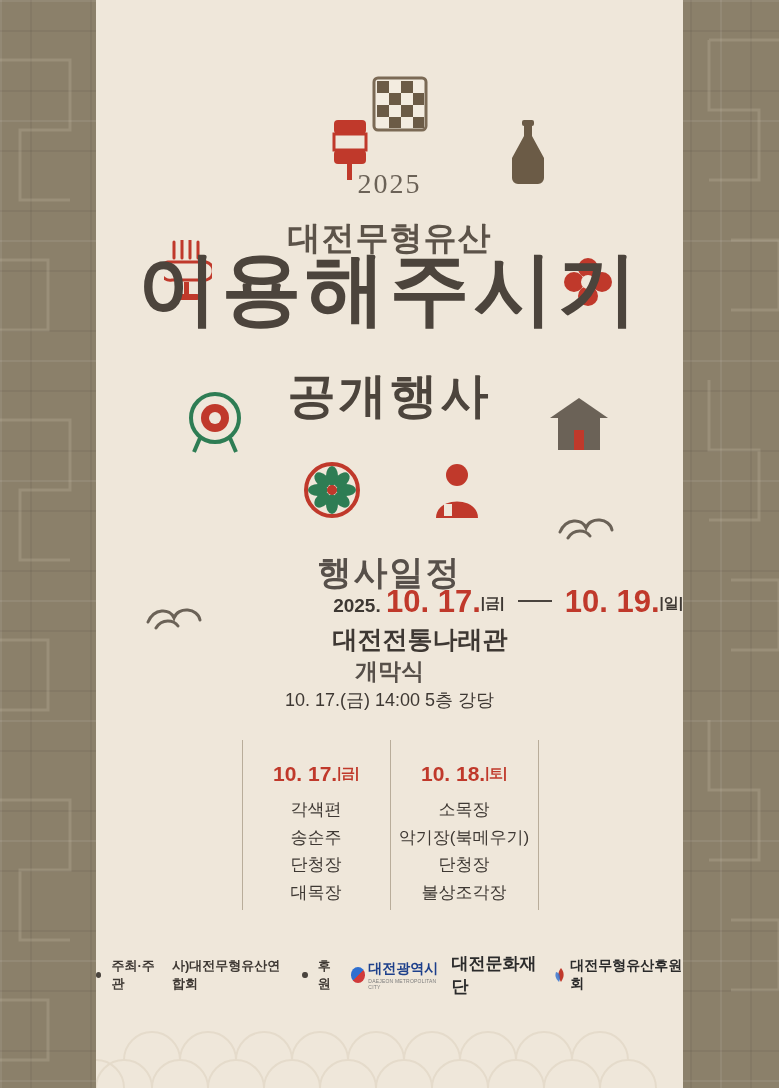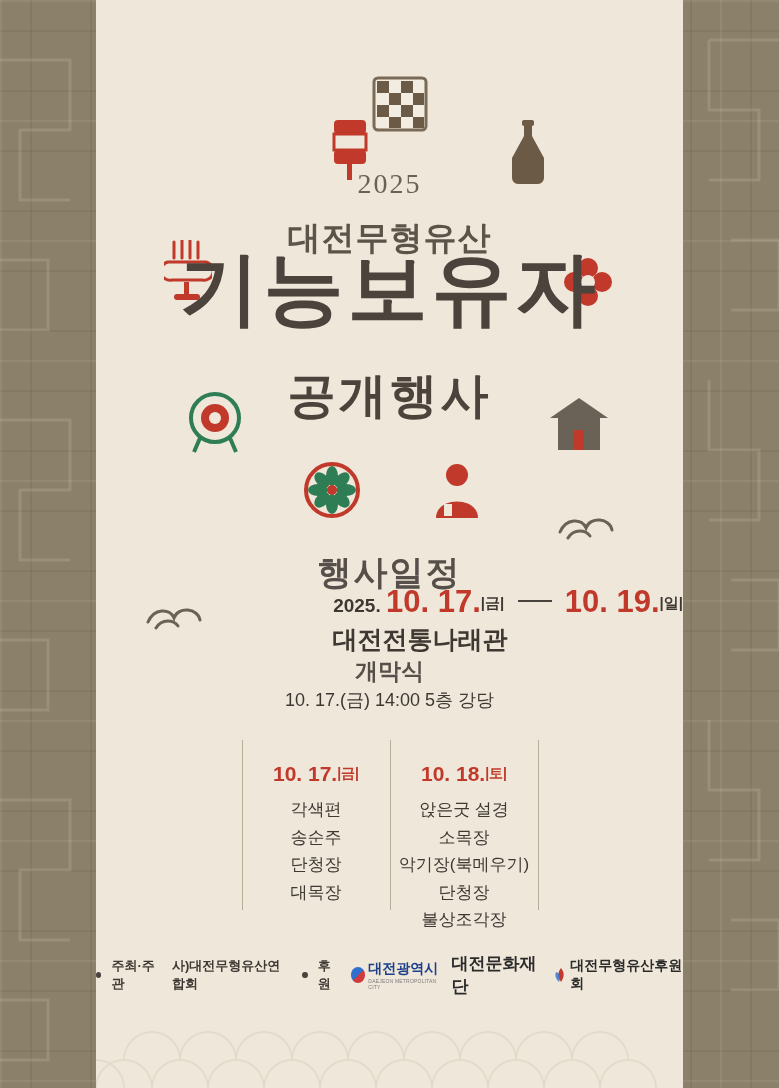--- a/index.html
+++ b/index.html
@@ -429,21 +429,21 @@
       <path d="M12,30 C18,20 30,22 34,28" stroke="#6b6257" stroke-width="3" fill="none" stroke-linecap="round"></path>
     </svg>
 
     <svg class="icon-abs" style="left:48px; top:596px;" width="62" height="34">
       <path d="M4,26 C10,12 26,12 30,22 C34,10 54,12 56,24" stroke="#6b6257" stroke-width="3" fill="none" stroke-linecap="round"></path>
       <path d="M12,32 C18,22 30,24 34,30" stroke="#6b6257" stroke-width="3" fill="none" stroke-linecap="round"></path>
     </svg>
 
     <div class="title-year">2025</div>
     <div class="title-sub">대전무형유산</div>
-    <div class="title-main">기능보유자</div>
+    <div class="title-main">이용해주시기</div>
     <div class="title-main2">공개행사</div>
 
     <div class="sec-heading" style="top:538px;margin-top:12px;">행사일정</div>
 
     <div class="date-line">
       <span>2025.</span>
       <span class="big red">10. 17.</span><span class="small-tag">|금|</span>
       <span class="dash"></span>
       <span class="big red">10. 19.</span><span class="small-tag">|일|</span>
     </div>
@@ -464,21 +464,20 @@
         </div>
         <div class="demo-item">각색편</div>
         <div class="demo-item">송순주</div>
         <div class="demo-item">단청장</div>
         <div class="demo-item">대목장</div>
       </div>
       <div class="demo-col">
         <div class="demo-date">
           <span>10. 18.</span><span class="tag">|토|</span>
         </div>
-        <div class="demo-item">앉은굿 설경</div>
         <div class="demo-item">소목장</div>
         <div class="demo-item">악기장(북메우기)</div>
         <div class="demo-item">단청장</div>
         <div class="demo-item">불상조각장</div>
       </div>
     </div>
 
     <div class="sponsors">
       <span class="dot"></span>
       <span>주최·주관</span>

